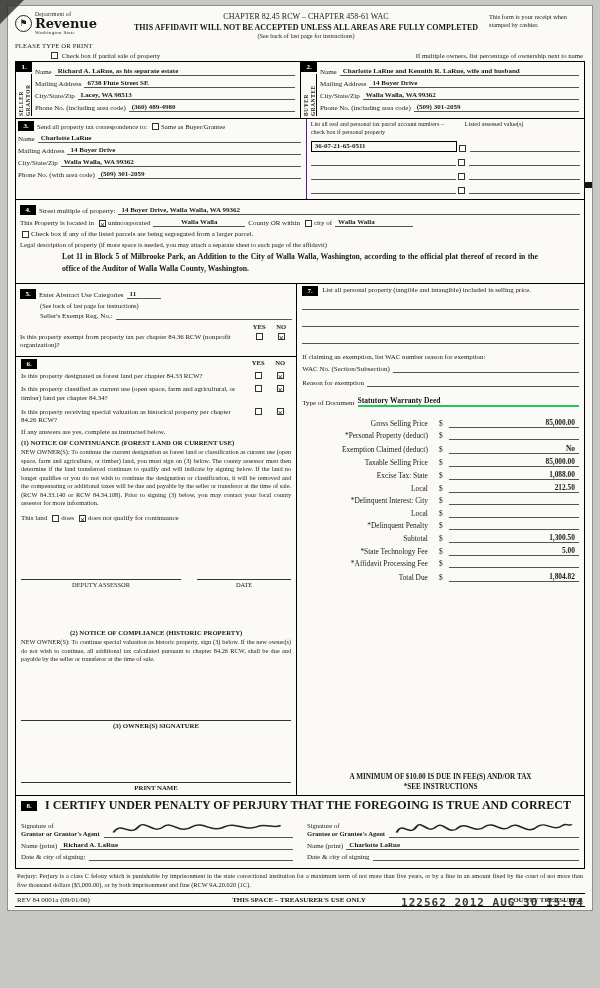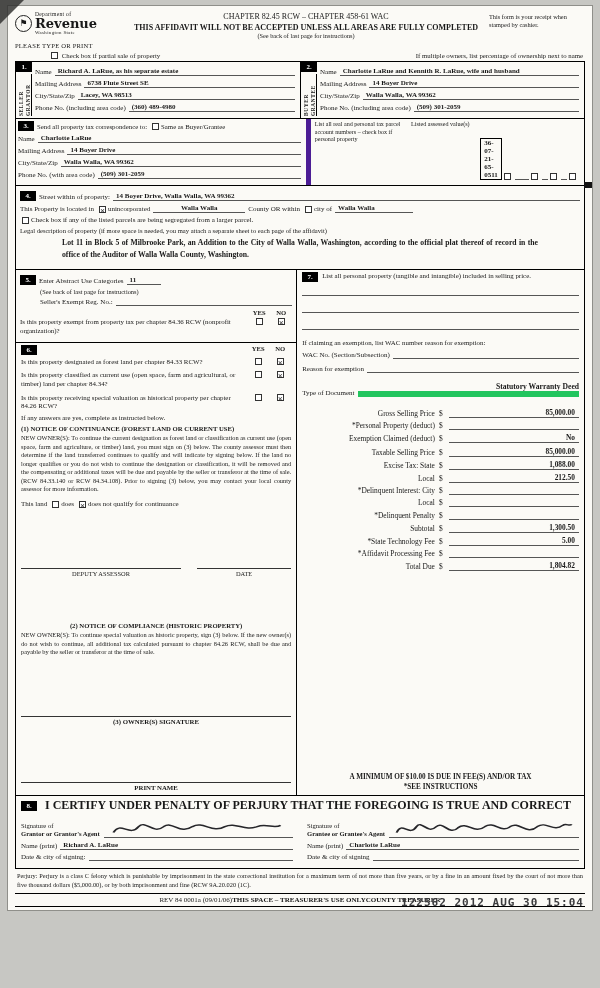--- a/index.html
+++ b/index.html
@@ -41,21 +41,21 @@
 .row12{display:flex}
 .party{position:relative;width:50%;padding:2px 5px 3px 19px}
 .party+.party{border-left:1px solid #000}
 .band{position:absolute;left:1px;top:12px;bottom:2px;width:15px;display:flex;justify-content:center;gap:1px;border-right:1px solid #000}
 .vlab{writing-mode:vertical-rl;transform:rotate(180deg);font-size:5.4px;font-weight:bold;letter-spacing:.6px}
 .party .sn{position:absolute;left:0;top:0}
 
 .s3{display:flex;border-top:1px solid #000}
 .s3l{width:51%;padding:2px 5px 3px 2px}
 .s3top{display:flex;align-items:center;font-size:6.8px;margin-bottom:2px}
-.s3r{flex:1;border-left:5px solid #4c1d95;padding:2px 4px 3px;display:flex;flex-direction:row}
+.s3r{flex:1;border-left:1px solid #4c1d95;padding:2px 4px 3px;display:flex;flex-direction:column}
 .s3rh{display:flex;font-size:6.1px;line-height:1.25;margin-bottom:2px}
 .ph{flex:1.25;padding-right:6px}
 .ah{flex:1;padding-left:4px}
 .prow{display:flex;align-items:flex-end;margin:2.5px 0}
 .pcell{flex:1.25;border-bottom:1px solid #555;font-size:7px;font-weight:bold;padding:0 3px;min-height:9px}
 .pbox{border:1px solid #000;min-height:11px}
 .acell{flex:1;border-bottom:1px solid #555;min-height:9px;margin-left:2px}
 
 .s4{border-top:1px solid #000;padding:2px 4px 3px}
 .legallab{font-size:6.6px;margin:3px 0 2px}
@@ -75,42 +75,42 @@
 .n2title{font-size:6.7px;font-weight:bold;text-align:center;margin-top:2px}
 .gs{flex:1;min-height:4px}
 .dep{display:flex;gap:16px;margin-top:14px}
 .depl{flex:1.7;border-top:1px solid #333;text-align:center;font-size:6.4px;padding-top:1px}
 .depd{flex:1;border-top:1px solid #333;text-align:center;font-size:6.4px;padding-top:1px}
 .osig{border-top:1px solid #333;text-align:center;font-weight:bold;font-size:6.8px;padding-top:1px;margin-top:14px}
 
 .s7h{display:flex;align-items:flex-start;font-size:6.9px;line-height:1.3}
 .blank-line{border-bottom:1px solid #555;height:11px;margin:3px 0}
 .exnote{font-size:6.9px;margin:6px 0 2px}
-.tdval{flex:1;border-bottom:6px solid #22c55e;text-align:right;font-weight:bold;font-size:7.6px}
+.tdval{flex:1;border-bottom:2px solid #22c55e;text-align:left;font-weight:bold;font-size:7.6px}
 .dateval{flex:1;border-bottom:1px solid #555;text-align:center;font-size:14px;font-style:italic;font-family:"DejaVu Serif",serif;transform:rotate(-1deg);line-height:1.1}
 .mtab{margin-top:5px}
 .mr{display:flex;align-items:flex-end;margin:3.2px 0;font-size:7.4px}
-.ml{flex:1;text-align:right;padding-right:4px;white-space:nowrap}
+.ml{flex:1;text-align:right;padding-right:11px;white-space:nowrap}
 .md{width:10px}
 .mv{width:47%;border-bottom:1px solid #555;text-align:right;font-weight:bold;padding:0 4px;min-height:9px}
 .minnote{text-align:center;font-weight:bold;font-size:7.2px;margin-top:10px}
 .seeins{text-align:center;font-weight:bold;font-size:7.2px;margin-top:2px}
 
 .s8{border-top:1px solid #000;padding:2px 5px 4px}
 .s8h{display:flex;align-items:center}
 .cert{flex:1;text-align:center;font-weight:bold;font-size:12px}
 .s8cols{display:flex;gap:14px;margin-top:3px}
 .s8c{flex:1}
 .sigrow{display:flex;align-items:flex-end;gap:4px}
 .siglab{font-size:6.6px;line-height:1.25;white-space:nowrap}
 .sigarea{position:relative;flex:1;height:22px;border-bottom:1px solid #555}
 .sig{position:absolute;left:4px;bottom:-4px;width:95%;height:24px}
 
 .perjury{font-size:6.35px;line-height:1.32;margin:3px 2px 2px;text-align:justify}
-.pageft{border-top:1px solid #000;border-bottom:1px solid #000;display:flex;justify-content:center;align-items:center;font-size:7px;padding:2px 2px 2px;margin-top:2px}
+.pageft{border-top:1px solid #000;border-bottom:1px solid #000;display:flex;justify-content:space-between;align-items:center;font-size:7px;padding:2px 2px 2px;margin-top:2px}
 .stamp{position:absolute;right:16px;top:896px;font-family:"DejaVu Sans Mono",monospace;font-size:11px;font-weight:bold;letter-spacing:1px;color:#3b3b3d}
 </style>
 </head>
 <body>
 
 <div class="scan">
   <div class="corner-artifact"></div>
   <div class="paper">
     <div class="edge-dot"></div>
 
@@ -242,21 +242,21 @@
             <span class="pcell"></span>
             <span class="cb"></span>
             <span class="acell"></span>
           </div>
         </div>
       </div>
 
       <div class="s4">
         <div class="fr">
           <span class="sn">4.</span>
-          <span class="fl" style="margin-left:3px">Street within of property:</span>
+          <span class="fl" style="margin-left:3px">Street multiple of property:</span>
           <span class="fv grow">14 Boyer Drive, Walla Walla, WA 99362</span>
         </div>
         <div class="fr">
           <span class="fl">This Property is located in</span>
           <span class="cb">✕</span>
           <span class="fl">unincorporated</span>
           <span class="fv w90">Walla Walla</span>
           <span class="fl" style="margin-left:3px">County OR within</span>
           <span class="cb"></span>
           <span class="fl">city of</span>

